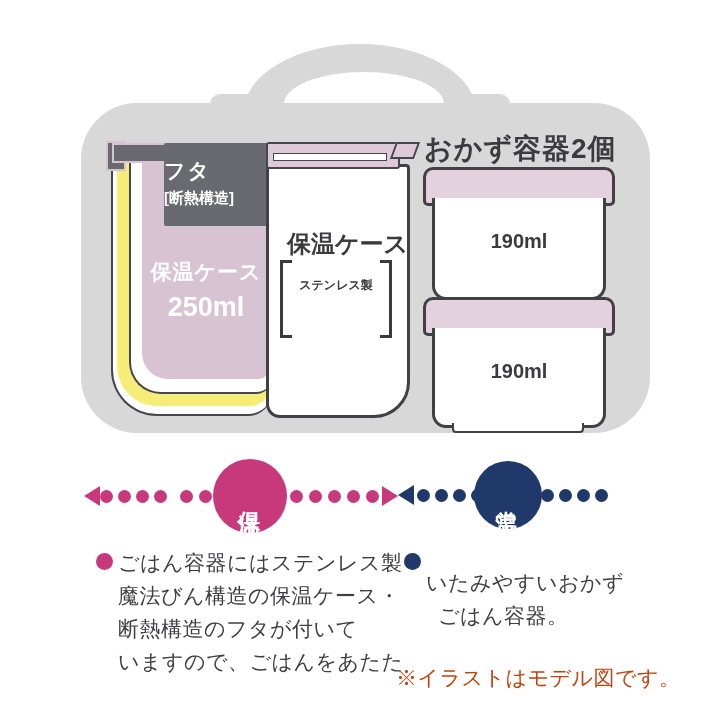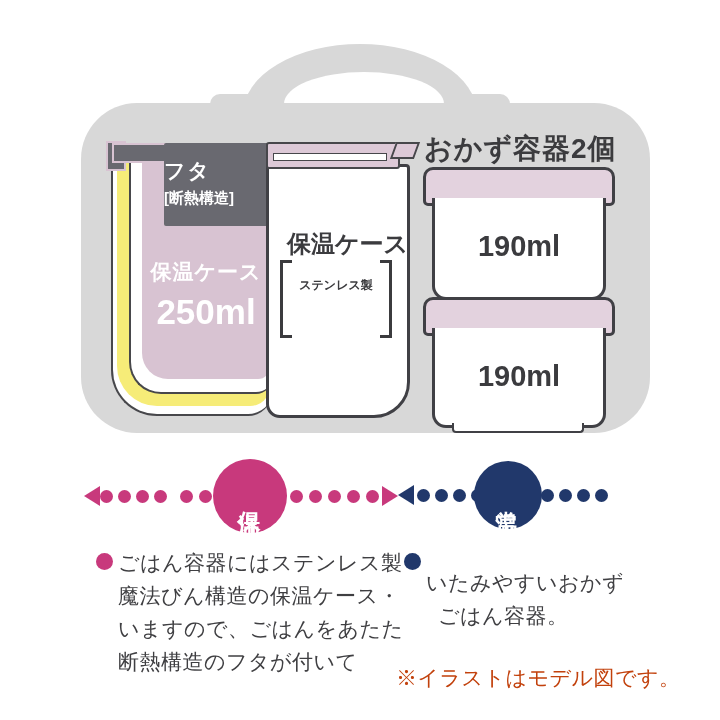--- a/index.html
+++ b/index.html
@@ -17,21 +17,21 @@
 
   
   .xs-outer{left:111px;top:151px;width:159px;height:261px;background:#fff;
             border:2px solid #47474b;border-right:none;border-radius:2px 0 24px 46px;}
   .xs-yellow{left:117px;top:155px;width:153px;height:251px;background:#f6ec78;border-radius:0 0 20px 40px;}
   .xs-white2{left:129px;top:155px;width:141px;height:237px;background:#fff;
              border:2px solid #47474b;border-right:none;border-top:none;border-radius:0 0 16px 32px;}
   .xs-pink{left:142px;top:155px;width:128px;height:224px;background:#d8c3d2;border-radius:0 0 12px 26px;}
   .rice-label{left:142px;top:258px;width:128px;text-align:center;color:#ffffff;}
   .rice-name{font-size:21px;font-weight:bold;letter-spacing:1px;}
-  .rice-volume{font-size:35px;font-weight:bold;margin-top:6px;}
+  .rice-volume{font-size:27px;font-weight:bold;margin-top:6px;}
 
   .lid-hook{left:106px;top:141px;width:16px;height:26px;background:#696970;border:2px solid #d8c3d2;}
   .lid-flange{left:112px;top:143px;width:62px;height:16px;background:#696970;border:2px solid #d8c3d2;}
   .lid-block{left:164px;top:143px;width:106px;height:83px;background:#696970;border-radius:2px;
              text-align:left;color:#fff;}
   .lid-title{font-size:21px;font-weight:bold;margin-top:14px;letter-spacing:2px;}
   .lid-sub{font-size:15px;font-weight:bold;margin-top:4px;letter-spacing:0px;}
 
   
   .case-lid-strip{left:266px;top:142px;width:130px;height:23px;background:#ddc9d7;
@@ -52,21 +52,21 @@
 
   
   .okazu-heading{left:424px;top:130px;width:210px;font-size:28px;font-weight:bold;letter-spacing:1px;}
   .okazu-lid{background:#e3d2de;border:3px solid #404045;border-radius:10px 10px 5px 5px;}
   .lidA{left:423px;top:167px;width:186px;height:33px;}
   .lidB{left:423px;top:297px;width:186px;height:33px;}
   .okazu-body{background:#ffffff;border:3px solid #404045;border-top:none;border-radius:0 0 14px 14px;
               text-align:center;}
   .bodyA{left:432px;top:198px;width:168px;height:99px;}
   .bodyB{left:432px;top:328px;width:168px;height:97px;}
-  .okazu-vol{font-size:29px;font-weight:bold;color:#3b3b3e;margin-top:32px;}
+  .okazu-vol{font-size:20px;font-weight:bold;color:#3b3b3e;margin-top:32px;}
   .okazu-foot{left:452px;top:423px;width:128px;height:8px;background:#fff;
               border:2px solid #404045;border-top:none;border-radius:0 0 4px 4px;}
 
   
   .dot{position:absolute;width:13px;height:13px;border-radius:50%;}
   .dot-warm{background:#c8397c;}
   .dot-room{background:#21386b;}
   .tri{position:absolute;width:0;height:0;border-top:10px solid transparent;border-bottom:10px solid transparent;}
   .tri-left-warm{border-right:16px solid #c8397c;}
   .tri-right-warm{border-left:16px solid #c8397c;}
@@ -162,22 +162,22 @@
   </div>
   <span class="dot dot-room" style="left:541px;top:489px;"></span>
   <span class="dot dot-room" style="left:559px;top:489px;"></span>
   <span class="dot dot-room" style="left:577px;top:489px;"></span>
   <span class="dot dot-room" style="left:595px;top:489px;"></span>
 
   <span class="bullet warm-bullet"></span>
   <div class="note warm-note">
     <div>ごはん容器にはステンレス製</div>
     <div>魔法びん構造の保温ケース・</div>
+    <div>断熱構造のフタが付いて</div>
     <div>いますので、ごはんをあたた</div>
-    <div>断熱構造のフタが付いて</div>
   </div>
   <span class="bullet room-bullet"></span>
   <div class="note room-note">
     <div>いたみやすいおかず</div>
     <div class="room-line2">ごはん容器。</div>
   </div>
   <div class="abs disclaimer">※イラストはモデル図です。</div>
 
 </div>
 

